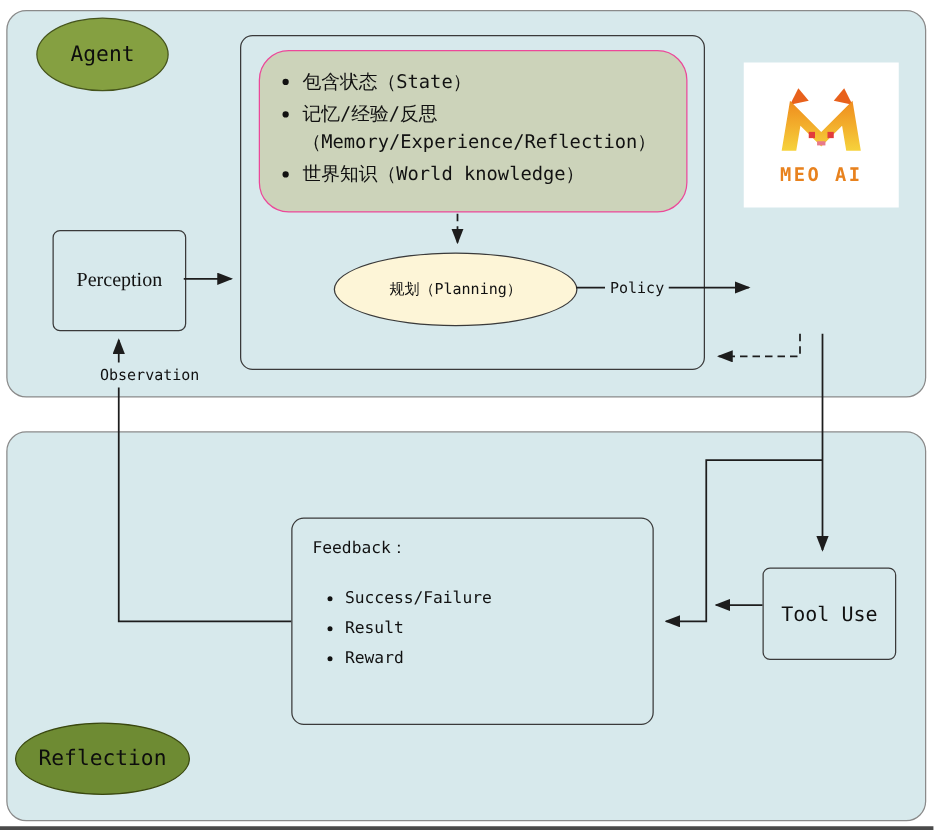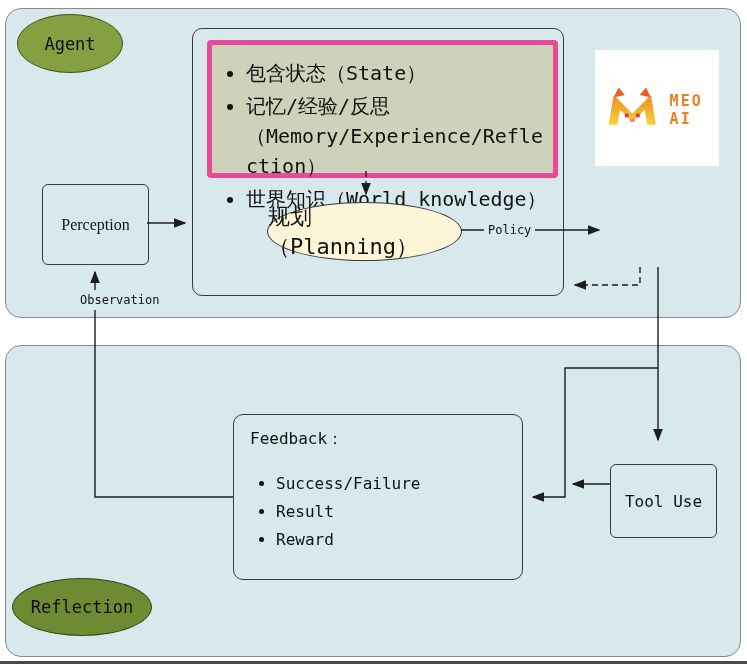--- a/index.html
+++ b/index.html
@@ -5,52 +5,52 @@
   html,body { margin:0; padding:0; background:#ffffff; }
   body { font-family:"DejaVu Sans Mono","Liberation Mono",monospace; color:#111; }
   .canvas { position:relative; width:747px; height:665px; background:#fff; overflow:hidden; }
 
   .container { position:absolute; background:#d7e9ec; border:1px solid #8a8a8a; border-radius:16px; }
   .agent { left:5px; top:8px; width:734px; height:308px; }
   .environment { left:5px; top:345px; width:734px; height:310px; }
 
   .ellipse-label { position:absolute; border-radius:50%; display:flex; align-items:center;
                    justify-content:center; font-size:17px; color:#0d0d0d; }
-  .agent-label { left:11px; top:5px; width:104px; height:57px; background:#85a041; border:1px solid #45541c; }
+  .agent-label { left:23px; top:5px; width:104px; height:57px; background:#85a041; border:1px solid #45541c; }
   .env-label { left:6px; top:232px; width:138px; height:56px; background:#6e8b33; border:1px solid #39470f; }
 
   .inner-box { position:absolute; left:186px; top:19px; width:370px; height:266px;
                border:1px solid #3a3a3a; border-radius:10px; }
 
   .state-box { position:absolute; left:201px; top:31px; width:341px; height:128px;
-               background:#ccd3ba; border:5px solid #ec4899; border-radius:4px; font-size:20px; }
+               background:#ccd3ba; border:1px solid #ec4899; border-radius:24px; font-size:15px; }
   .state-box ul { margin:13px 0 0 0; padding-left:34px; }
   .state-box li { margin-bottom:3px; line-height:1.5; overflow-wrap:break-word; }
 
   .planning-ellipse { position:absolute; left:261px; top:193px; width:193px; height:57px;
                       background:#fdf5d7; border:1px solid #3a3a3a; border-radius:50%;
-                      display:flex; align-items:center; justify-content:center; font-size:22px; }
+                      display:flex; align-items:center; justify-content:center; font-size:12px; }
 
   .node-box { position:absolute; background:#d7e9ec; border:1px solid #3a3a3a; border-radius:6px;
               display:flex; align-items:center; justify-content:center; font-size:16px; }
   .perception { left:36px; top:175px; width:105px; height:79px;font-family:Liberation Serif, serif; }
   .action { left:602px; top:184px; width:100px; height:72px; }
-  .tooluse { left:604px; top:118px; width:105px; height:72px; }
+  .tooluse { left:604px; top:108px; width:105px; height:72px; }
 
   .inline-label { position:absolute; font-size:12px; line-height:20px; z-index:6;
                   background:#d7e9ec; padding:0 4px; white-space:nowrap; }
   .policy { left:478px; top:211px; }
   .observation { left:24px; top:281px;margin-left:46px; }
 
   .logo-box { position:absolute; left:589px; top:41px; width:124px; height:116px; background:#ffffff;
-              display:flex; flex-direction:row; align-items:center; justify-content:center; }
+              display:flex; flex-direction:column; align-items:center; justify-content:center; }
   .logo-text { color:#e8821e; font-weight:bold; font-size:15px; letter-spacing:2px; margin-top:3px; }
 
   .feedback-box { position:absolute; left:227px; top:68px; width:288px; height:164px;
-                  border:1px solid #3a3a3a; border-radius:10px; background:#d7e9ec; font-size:16px; }
+                  border:1px solid #3a3a3a; border-radius:10px; background:#d7e9ec; font-size:13px; }
   .feedback-title { margin:14px 0 0 16px; }
   .feedback-box ul { margin:24px 0 0 0; padding-left:42px; }
   .feedback-box li { margin-bottom:9px; }
 
   .overlay { position:absolute; left:0; top:0; z-index:5; pointer-events:none; }
   .ln { stroke:#1d1d1d; stroke-width:1.4; fill:none; }
   .dash { stroke-dasharray:6 4; }
 
   .bottom-edge { position:absolute; left:0; top:661px; width:747px; height:3px; background:#4a4a4a; }
 </style>

